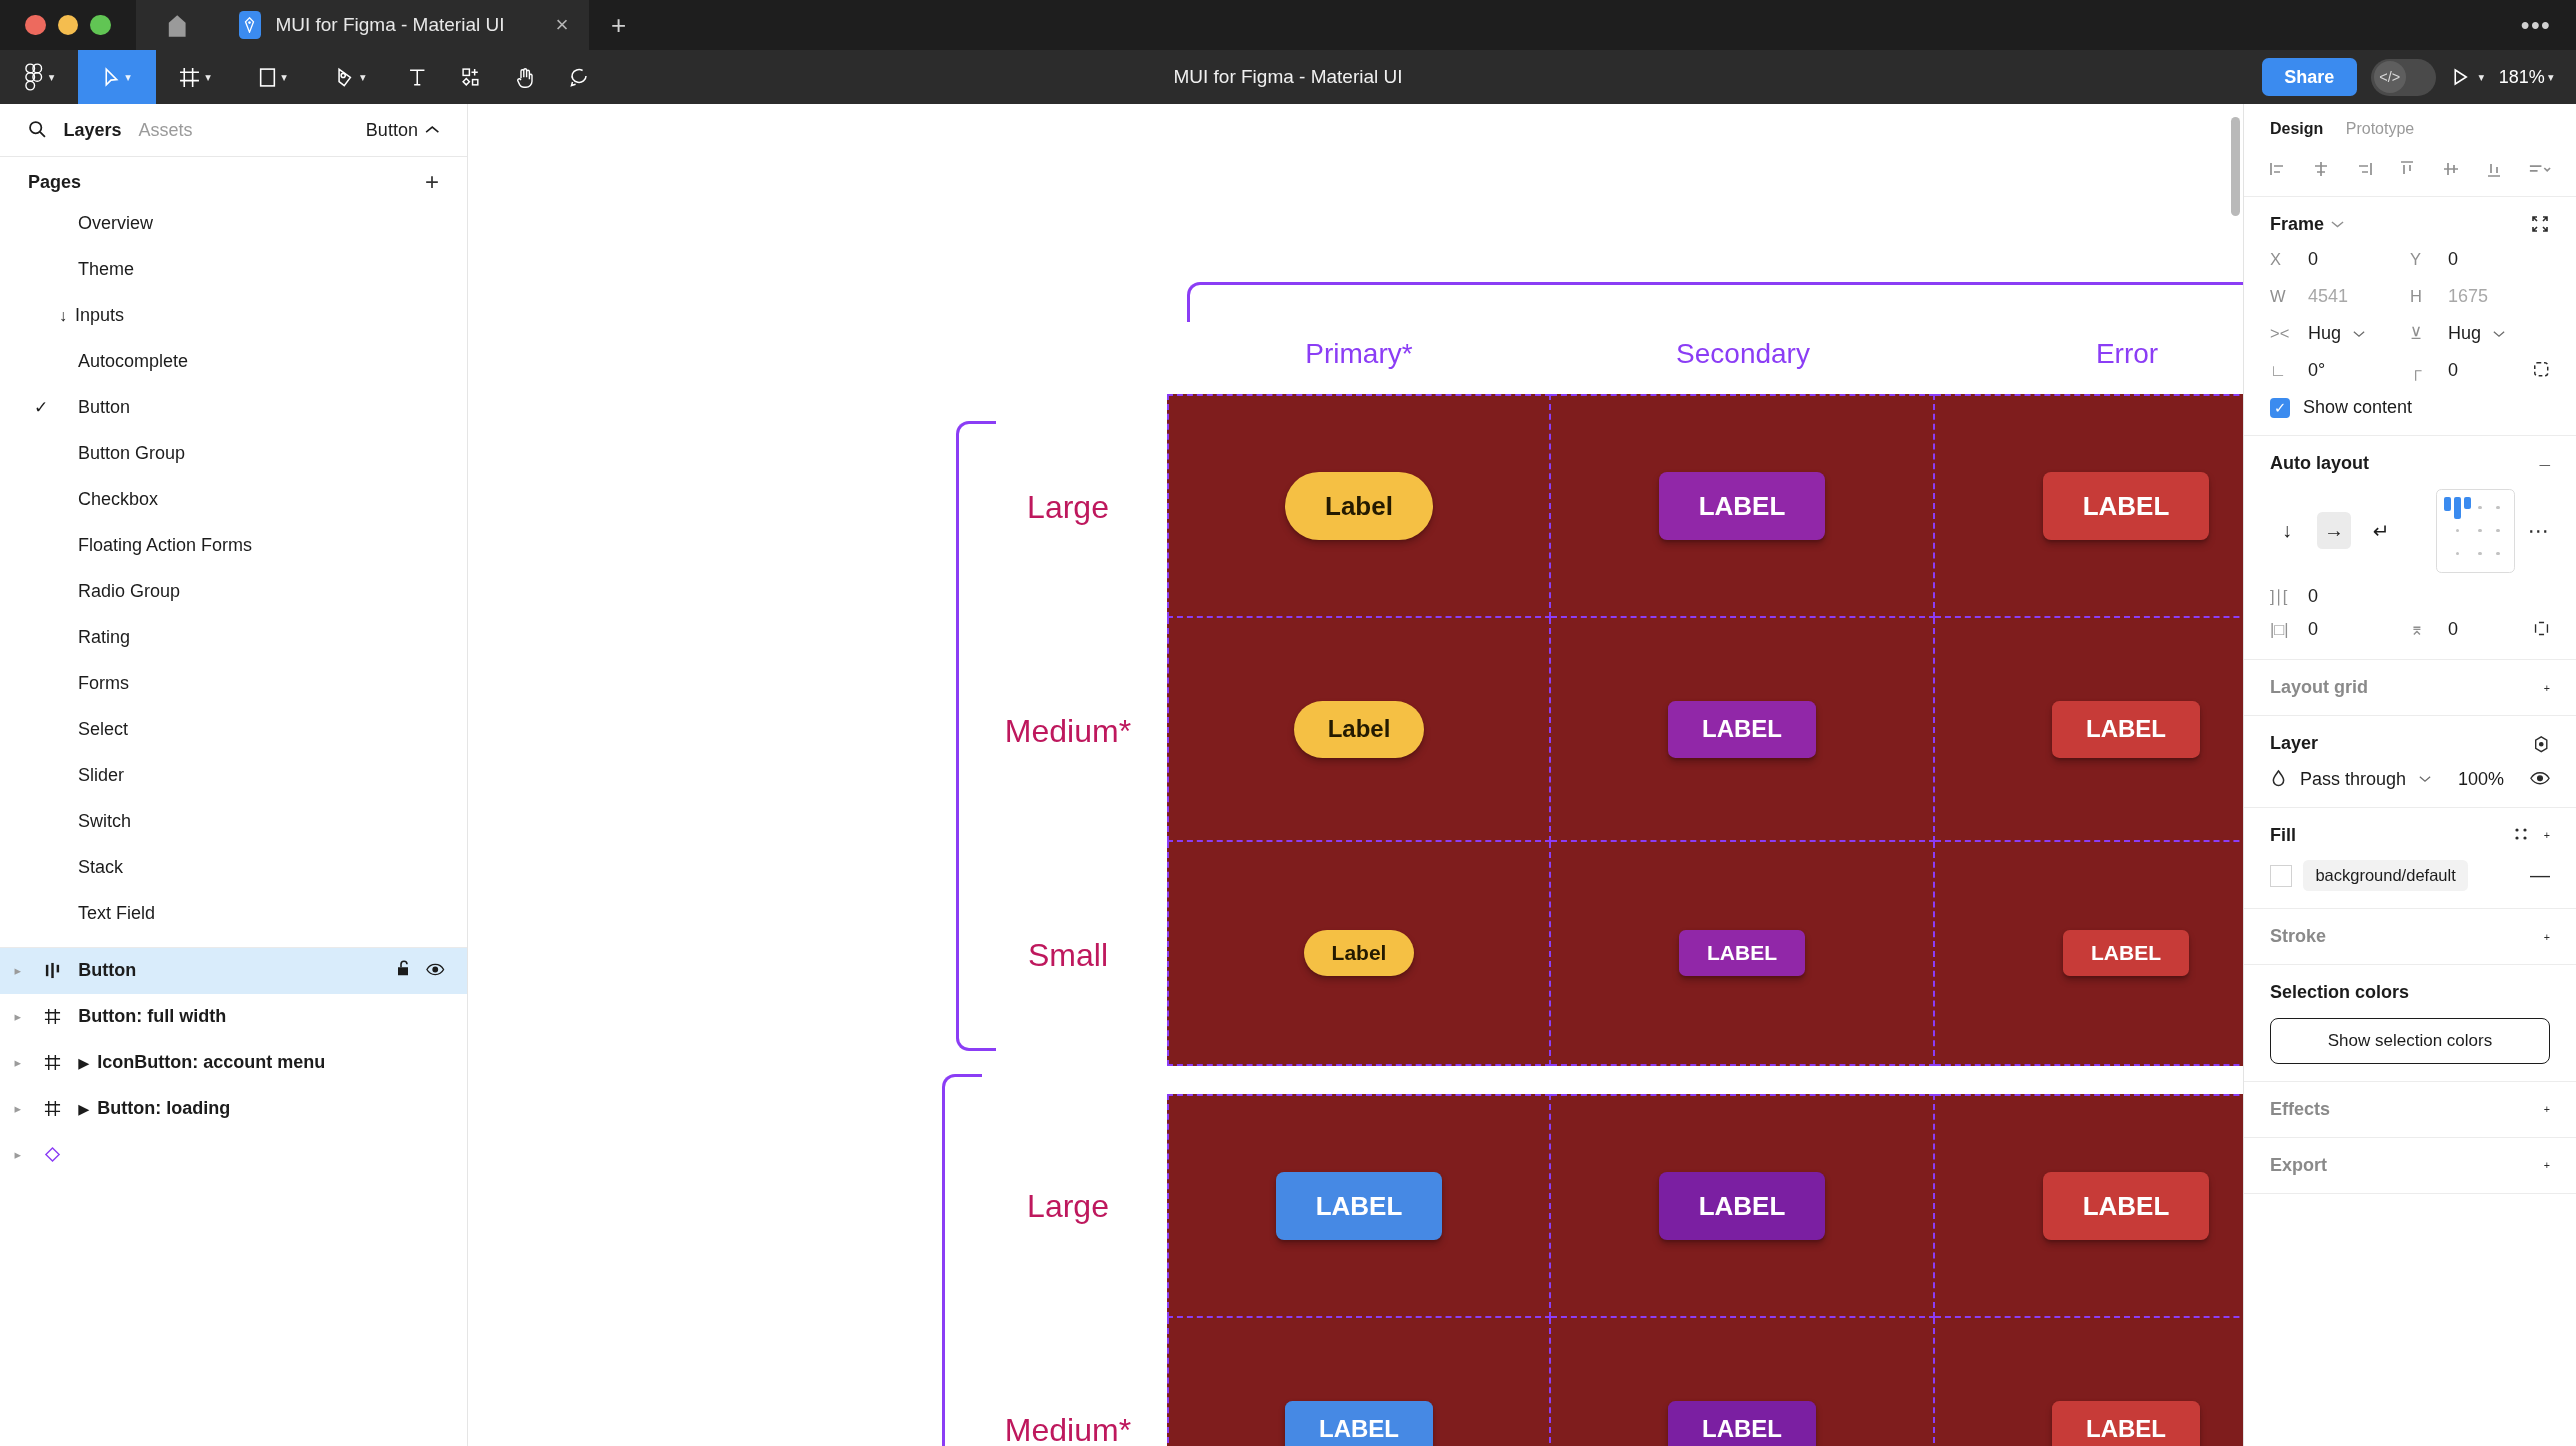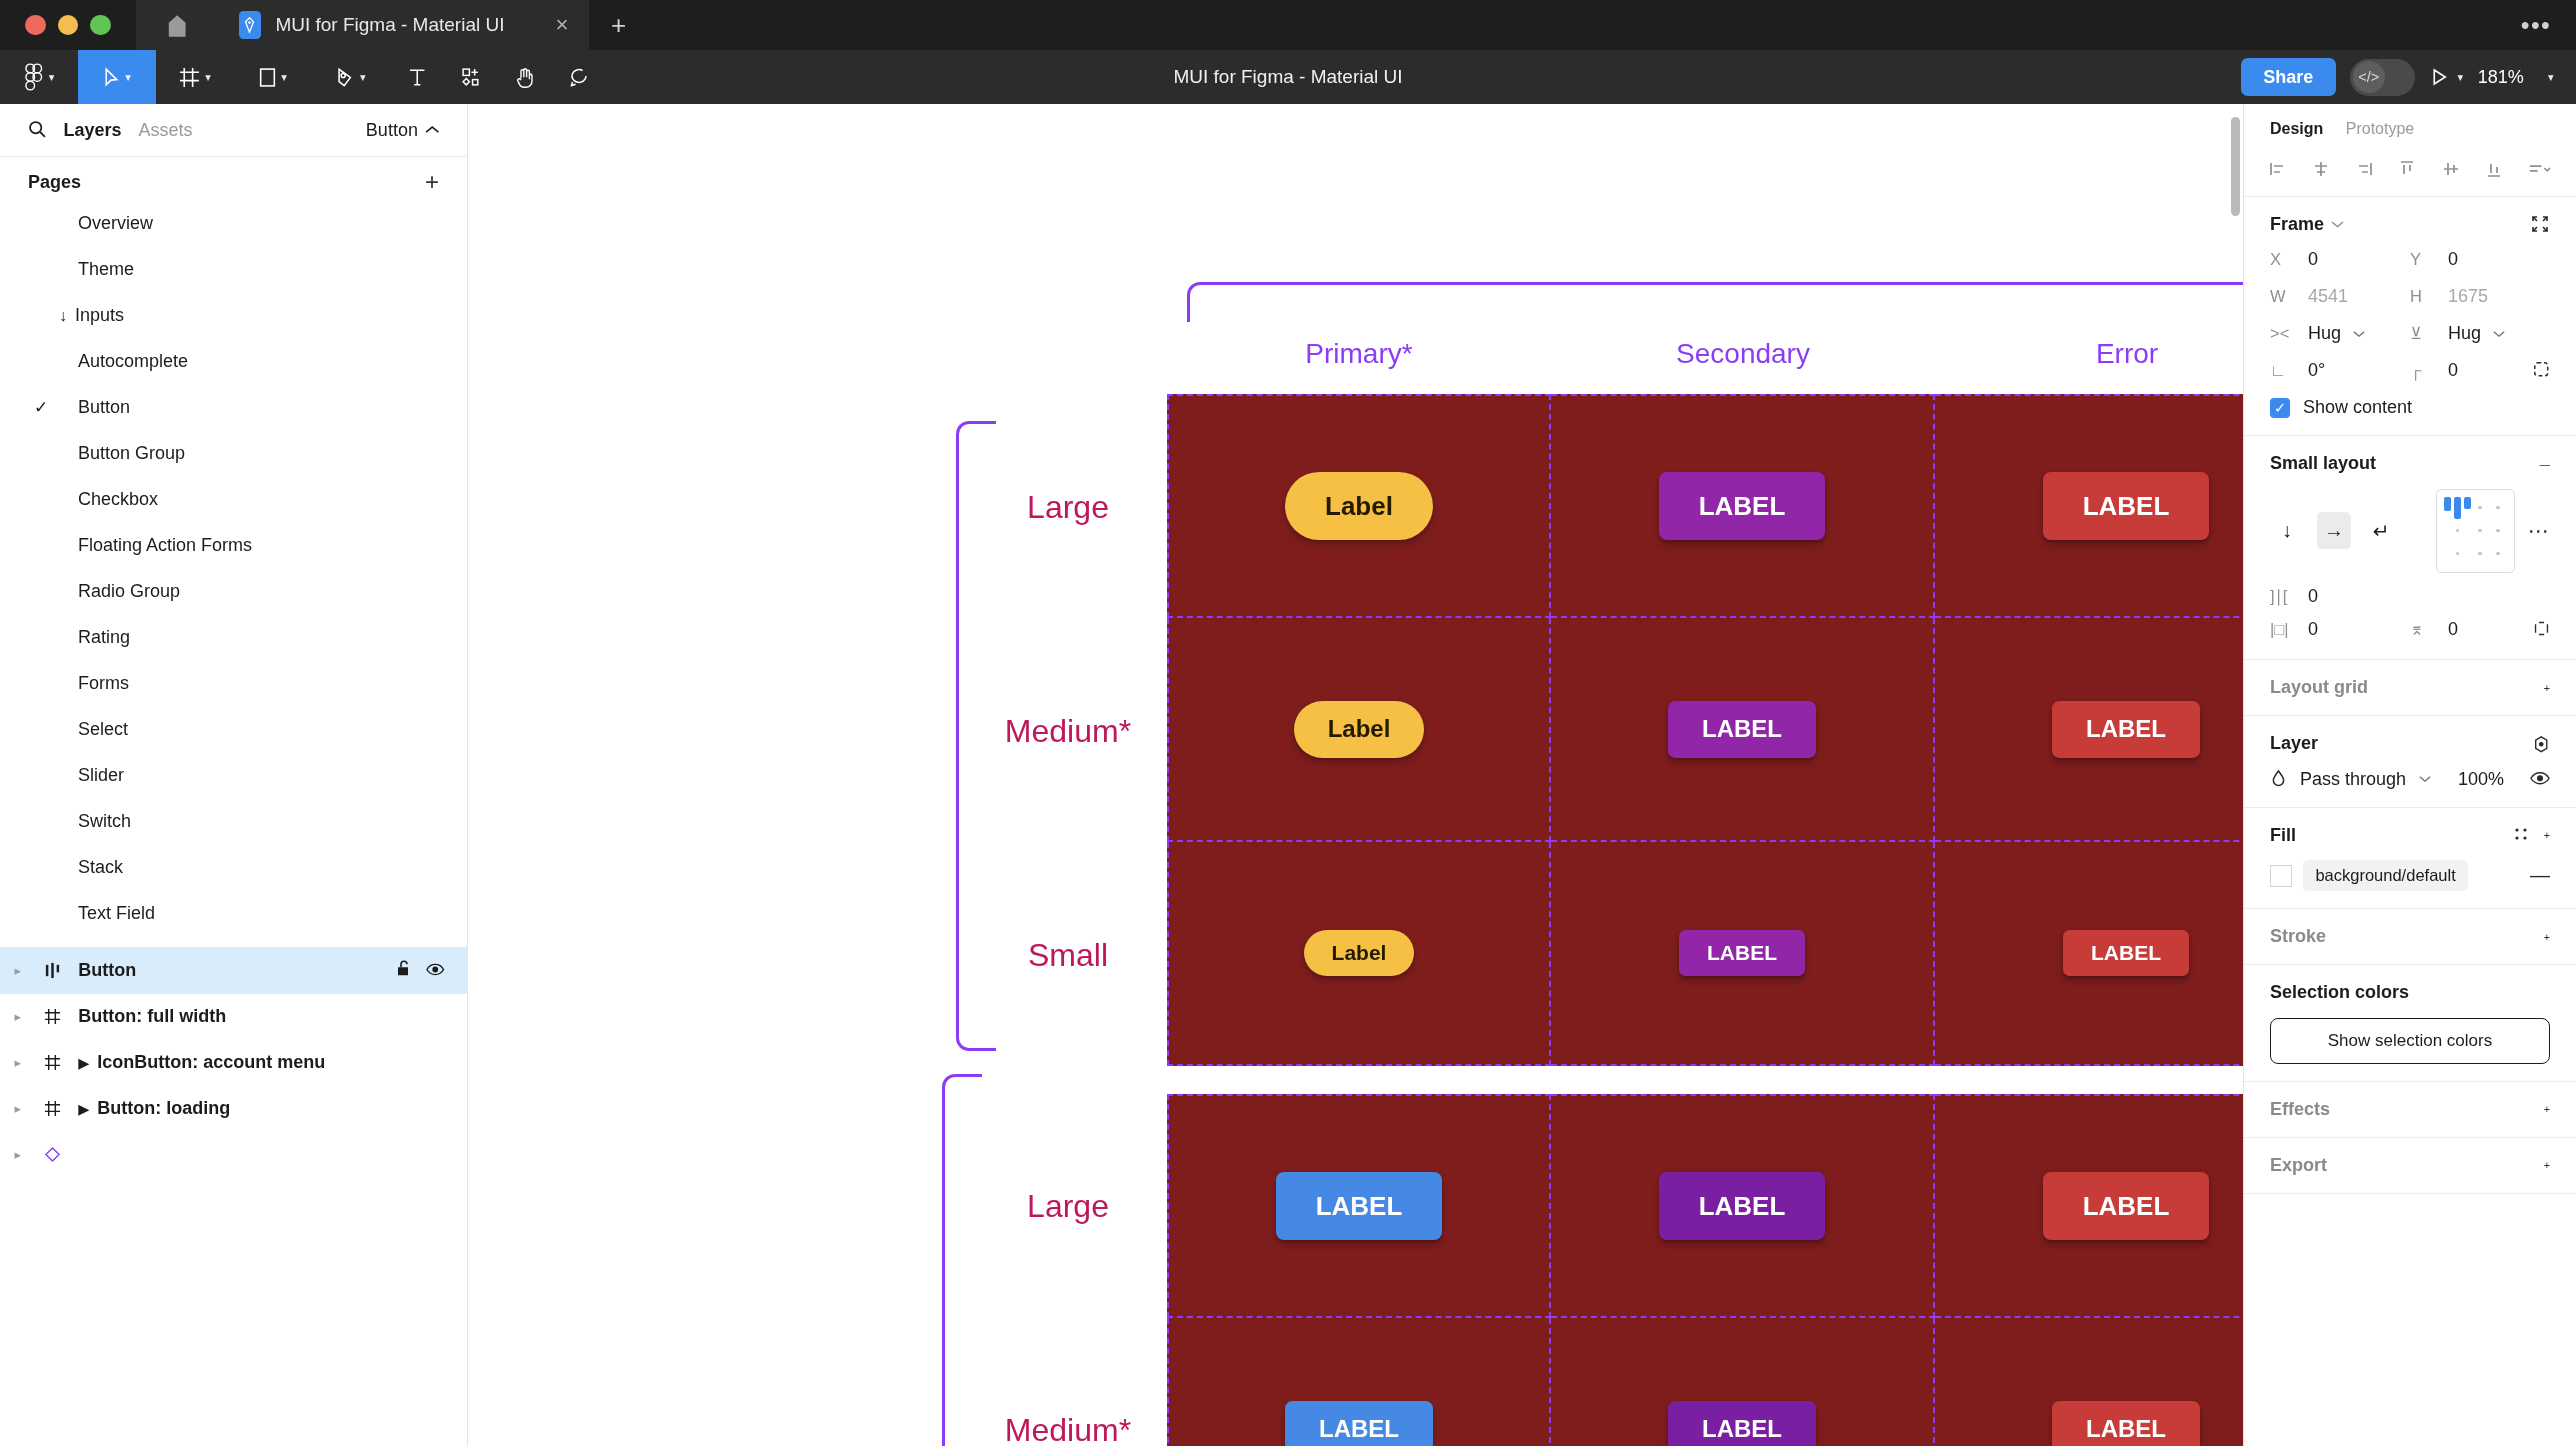--- a/index.html
+++ b/index.html
@@ -66,21 +66,21 @@
   .code-toggle {
     width: 65px; height: 37px; border-radius: 18.5px; background: #4a4a4a;
     display: flex; align-items: center; padding: 2.6px;
   }
   .code-knob {
     width: 32px; height: 32px; border-radius: 50%; background: #5e5e5e;
     display: flex; align-items: center; justify-content: center;
     color: #d8d8d8; font-size: 14.5px;
   }
   .play-grp { display: flex; align-items: center; gap: 8px; color: #fff; }
-  .zoom-grp { display: flex; align-items: center; gap: 23px; color: #fff; font-size: 18px; }
+  .zoom-grp { display: flex; align-items: center; gap: 2px; color: #fff; font-size: 18px; }
 
   
   .body-row { display: flex; height: calc(1446px - 50px - 54px); }
 
   
   .sidebar {
     width: 468px; background: #fff; display: flex; flex-direction: column;
     border-right: 0.7px solid #e5e5e5; flex: none;
   }
   .sb-head {
@@ -664,21 +664,21 @@
         </span>
       </div>
       <div class="chk-row">
         <span class="chkbox">✓</span>
         <span class="chk-lbl">Show content</span>
       </div>
     </div>
 
     <div class="sect">
       <div class="sect-head">
-        <span class="sect-title">Small layout</span>
+        <span class="sect-title">Auto layout</span>
         <span class="sect-actions">—</span>
       </div>
       <div class="al-row">
         <span class="al-btn">↓</span>
         <span class="al-btn on">→</span>
         <span class="al-btn">↵</span>
         <span class="al-grid">
           <span class="al-cellpt">
             <span class="al-bars">
                 <i style="height:14.5px"></i>

